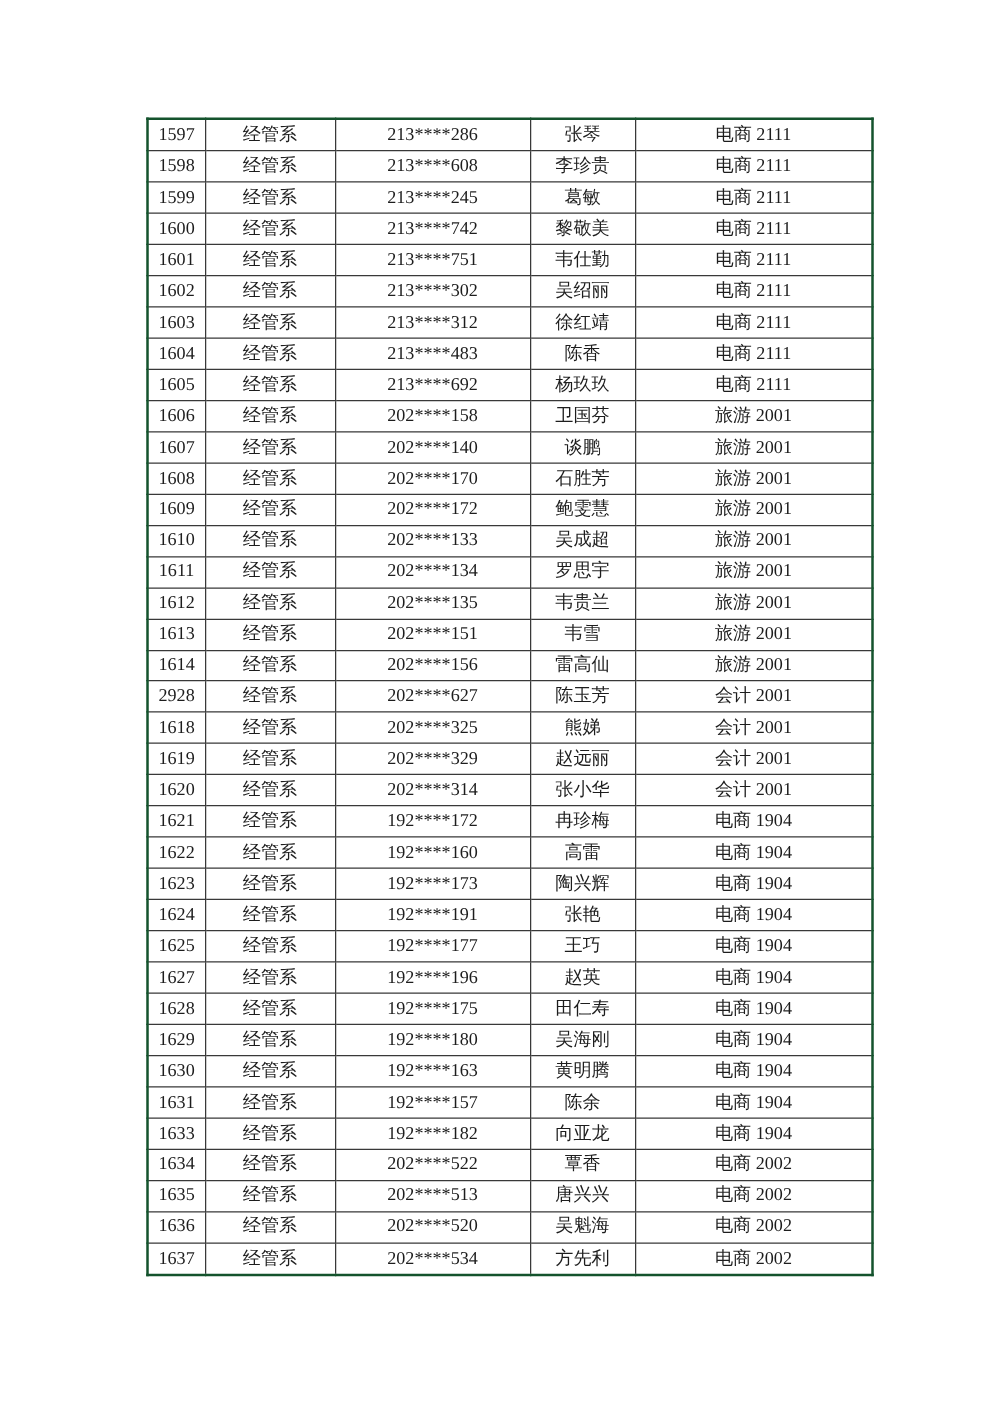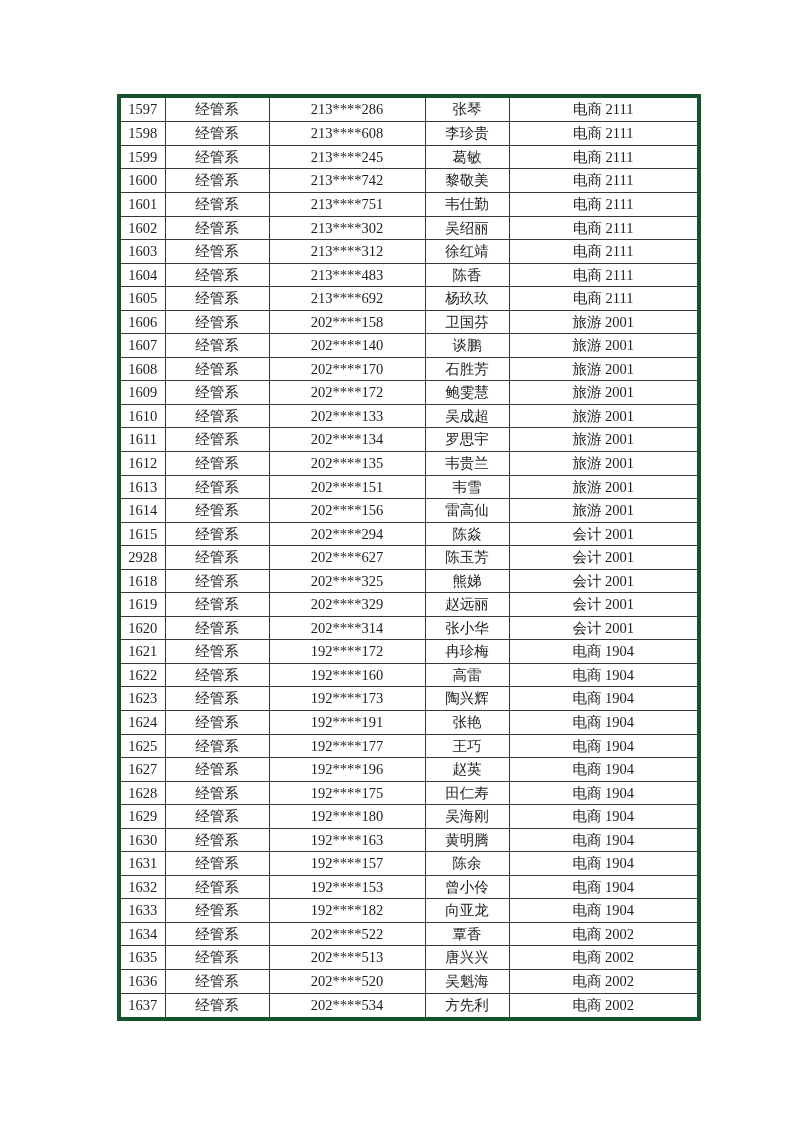--- a/index.html
+++ b/index.html
@@ -16,21 +16,21 @@
     overflow: hidden;
   }
   table.roster {
     position: absolute;
     left: 117px;
     top: 94px;
     width: 580px;
     height: 927px;
     border-collapse: collapse;
     table-layout: fixed;
-    border: 4px solid #14532d;
+    border: 2px solid #14532d;
   }
   table.roster col:nth-child(1) { width: 46px; }
   table.roster col:nth-child(2) { width: 104px; }
   table.roster col:nth-child(3) { width: 156px; }
   table.roster col:nth-child(4) { width: 84px; }
   table.roster col:nth-child(5) { width: 190px; }
   table.roster td {
     border: 1px solid #383838;
     text-align: center;
     vertical-align: middle;
@@ -175,27 +175,20 @@
           <td>旅游 2001</td>
         </tr>
         <tr>
           <td>1614</td>
           <td>经管系</td>
           <td>202****156</td>
           <td>雷高仙</td>
           <td>旅游 2001</td>
         </tr>
         <tr>
-          <td>1615</td>
-          <td>经管系</td>
-          <td>202****294</td>
-          <td>陈焱</td>
-          <td>会计 2001</td>
-        </tr>
-        <tr>
           <td>2928</td>
           <td>经管系</td>
           <td>202****627</td>
           <td>陈玉芳</td>
           <td>会计 2001</td>
         </tr>
         <tr>
           <td>1618</td>
           <td>经管系</td>
           <td>202****325</td>
@@ -277,27 +270,20 @@
           <td>经管系</td>
           <td>192****163</td>
           <td>黄明腾</td>
           <td>电商 1904</td>
         </tr>
         <tr>
           <td>1631</td>
           <td>经管系</td>
           <td>192****157</td>
           <td>陈余</td>
-          <td>电商 1904</td>
-        </tr>
-        <tr>
-          <td>1632</td>
-          <td>经管系</td>
-          <td>192****153</td>
-          <td>曾小伶</td>
           <td>电商 1904</td>
         </tr>
         <tr>
           <td>1633</td>
           <td>经管系</td>
           <td>192****182</td>
           <td>向亚龙</td>
           <td>电商 1904</td>
         </tr>
         <tr>

